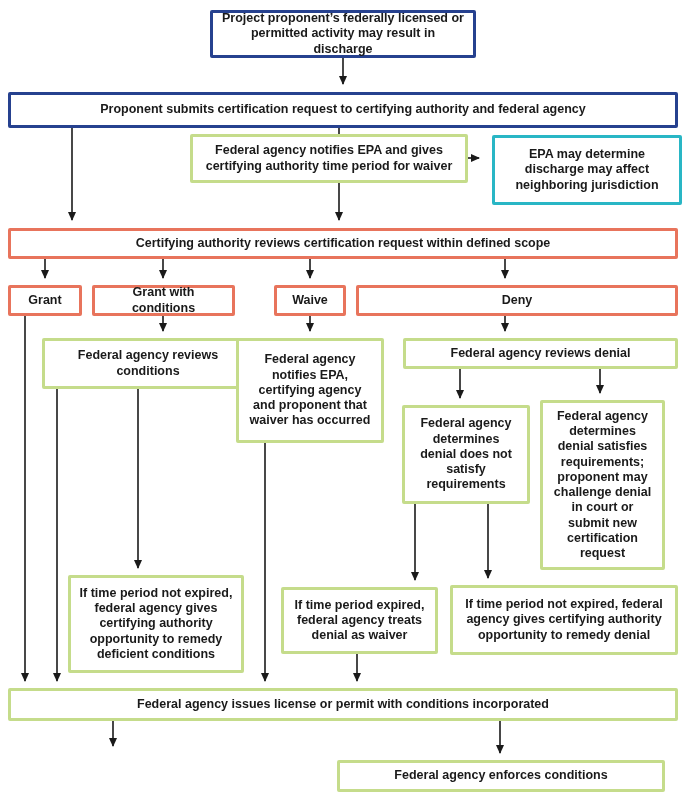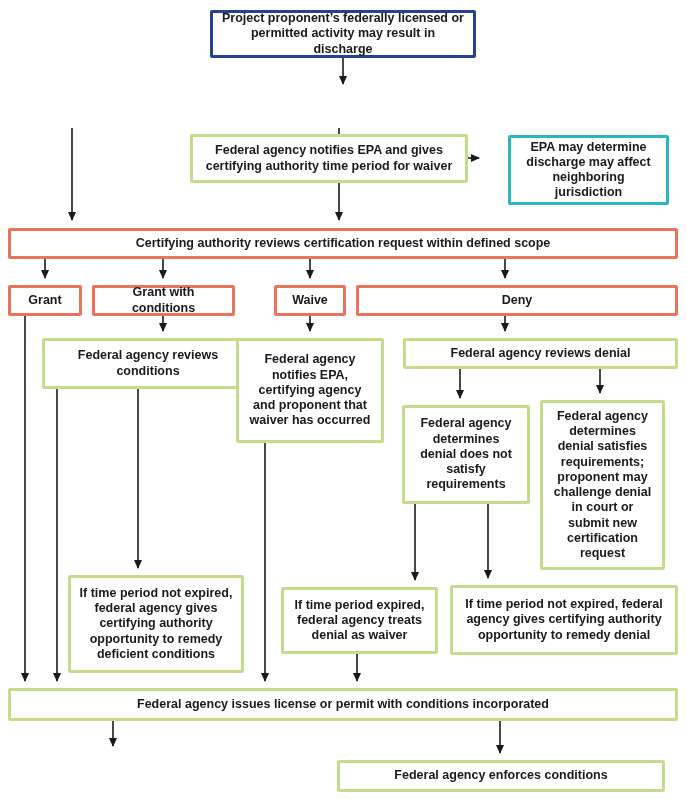--- a/index.html
+++ b/index.html
@@ -63,22 +63,23 @@
     <line x1="460" y1="369" x2="460" y2="398" marker-end="url(#ah)"></line>
     <line x1="600" y1="369" x2="600" y2="393" marker-end="url(#ah)"></line>
     <line x1="415" y1="504" x2="415" y2="580" marker-end="url(#ah)"></line>
     <line x1="488" y1="504" x2="488" y2="578" marker-end="url(#ah)"></line>
     <line x1="357" y1="654" x2="357" y2="681" marker-end="url(#ah)"></line>
     <line x1="113" y1="721" x2="113" y2="746" marker-end="url(#ah)"></line>
     <line x1="500" y1="721" x2="500" y2="753" marker-end="url(#ah)"></line>
   </svg>
 
   <div class="node navy" style="left:210px;top:10px;width:266px;height:48px">Project proponent’s federally licensed or permitted activity may result in discharge</div>
+  <div class="node navy" style="left:8px;top:92px;width:670px;height:36px">Proponent submits certification request to certifying authority and federal agency</div>
   <div class="node green" style="left:190px;top:134px;width:278px;height:49px">Federal agency notifies EPA and gives certifying authority time period for waiver</div>
-  <div class="node teal" style="left:508px;top:135px;width:161px;height:70px">EPA may determine discharge may affect neighboring jurisdiction</div>
+  <div class="node teal" style="left:492px;top:135px;width:190px;height:70px">EPA may determine discharge may affect neighboring jurisdiction</div>
   <div class="node red" style="left:8px;top:228px;width:670px;height:31px">Certifying authority reviews certification request within defined scope</div>
   <div class="node red" style="left:8px;top:285px;width:74px;height:31px">Grant</div>
   <div class="node red" style="left:92px;top:285px;width:143px;height:31px">Grant with conditions</div>
   <div class="node red" style="left:274px;top:285px;width:72px;height:31px">Waive</div>
   <div class="node red" style="left:356px;top:285px;width:322px;height:31px">Deny</div>
   <div class="node green" style="left:42px;top:338px;width:212px;height:51px">Federal agency reviews conditions</div>
   <div class="node green" style="left:236px;top:338px;width:148px;height:105px">Federal agency notifies EPA, certifying agency and proponent that waiver has occurred</div>
   <div class="node green" style="left:403px;top:338px;width:275px;height:31px">Federal agency reviews denial</div>
   <div class="node green" style="left:402px;top:405px;width:128px;height:99px">Federal agency determines denial does not satisfy requirements</div>
   <div class="node green" style="left:540px;top:400px;width:125px;height:170px">Federal agency determines denial satisfies requirements; proponent may challenge denial in court or submit new certification request</div>

